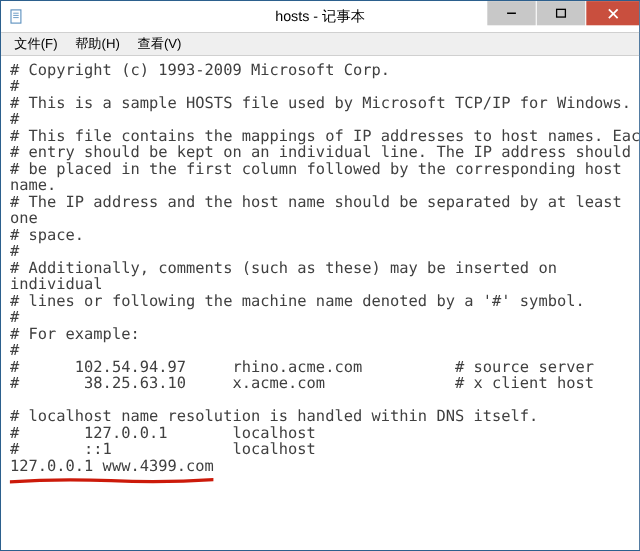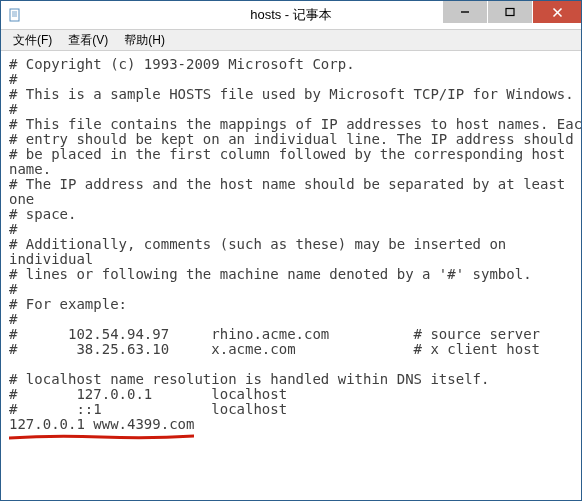--- a/index.html
+++ b/index.html
@@ -50,22 +50,22 @@
         <svg width="11" height="11" viewBox="0 0 11 11">
             <line x1="1.5" y1="1.5" x2="9.5" y2="9.5" stroke="#fff" stroke-width="1.6"></line>
             <line x1="9.5" y1="1.5" x2="1.5" y2="9.5" stroke="#fff" stroke-width="1.6"></line>
           </svg>
       </div>
     </div>
   </div>
 
   <div class="menubar">
     <div class="menu-item">文件(F)</div>
+    <div class="menu-item">帮助(H)</div>
     <div class="menu-item">查看(V)</div>
-    <div class="menu-item">帮助(H)</div>
   </div>
 
   <div class="content"><span># Copyright (c) 1993-2009 Microsoft Corp.
 #
 # This is a sample HOSTS file used by Microsoft TCP/IP for Windows.
 #
 # This file contains the mappings of IP addresses to host names. Each
 # entry should be kept on an individual line. The IP address should
 # be placed in the first column followed by the corresponding host
 name.

